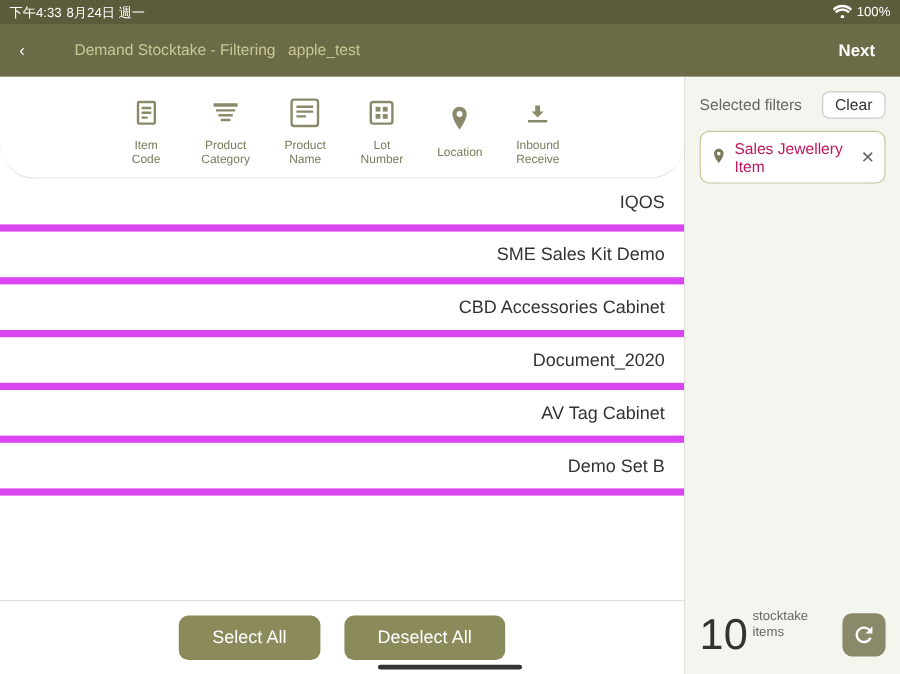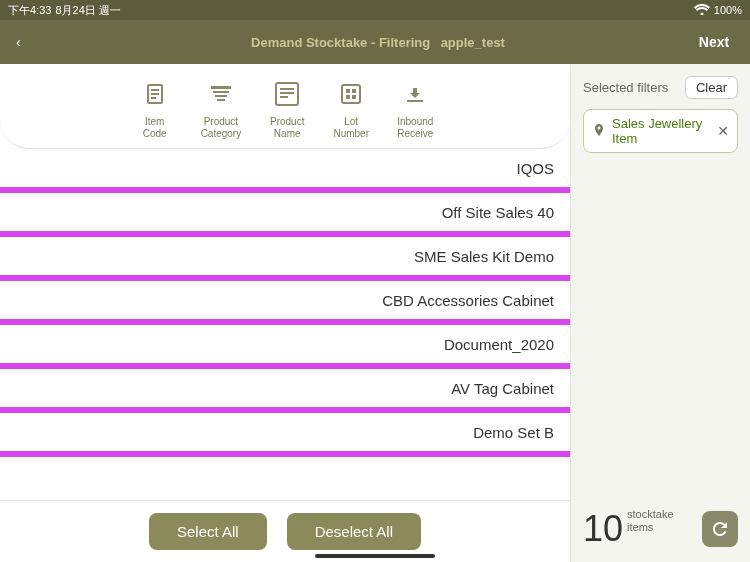--- a/index.html
+++ b/index.html
@@ -31,23 +31,22 @@
       background: #6b6b47;
       height: 44px;
       display: flex;
       align-items: center;
       justify-content: space-between;
       padding: 0 16px;
     }
     .header-title {
       color: white;
       font-size: 16px;
-      font-weight: 700;
+      font-weight: 400;
       flex: 1;
-      text-align: center;
     }
     .header-title span {
       color: #c8c896;
       font-size: 13px;
       margin-left: 6px;
     }
     .header-back {
       color: white;
       font-size: 14px;
       display: flex;
@@ -201,21 +200,21 @@
       padding: 6px 8px;
       gap: 6px;
       margin-bottom: 8px;
     }
     .filter-chip-icon {
       color: #7a7a5a;
       font-size: 14px;
     }
     .filter-chip-text {
       font-size: 13px;
-      color: #4d7c0f;
+      color: #be185d;
       flex: 1;
     }
     .filter-chip-remove {
       color: #666;
       font-size: 14px;
       cursor: pointer;
     }
 
     
     .count-area {
@@ -329,39 +328,44 @@
             <rect x="5" y="5" width="18" height="18" rx="2" fill="none" stroke="#8a8a6a" stroke-width="2"></rect>
             <rect x="9" y="9" width="4" height="4" fill="#8a8a6a"></rect>
             <rect x="15" y="9" width="4" height="4" fill="#8a8a6a"></rect>
             <rect x="9" y="15" width="4" height="4" fill="#8a8a6a"></rect>
             <rect x="15" y="15" width="4" height="4" fill="#8a8a6a"></rect>
           </svg>
         </div>
         <div class="icon-label">Lot<br>Number</div>
       </div>
 
+      <div class="filter-icon-item">
+        <div class="icon-shape">
+          <svg class="icon" viewBox="0 0 28 28">
+            <path d="M14 3C10.7 3 8 5.7 8 9c0 4.9 6 13 6 13s6-8.1 6-13c0-3.3-2.7-6-6-6zm0 8.5c-1.4 0-2.5-1.1-2.5-2.5S12.6 6.5 14 6.5s2.5 1.1 2.5 2.5S15.4 11.5 14 11.5z"></path>
+          </svg>
+        </div>
+        <div class="icon-label">Location</div>
+      </div>
 
       <div class="filter-icon-item">
         <div class="icon-shape">
           <svg class="icon" viewBox="0 0 28 28">
             <path d="M14 18l-5-5h3V8h4v5h3l-5 5z"></path>
             <path d="M6 20h16v2H6v-2z"></path>
           </svg>
         </div>
         <div class="icon-label">Inbound<br>Receive</div>
       </div>
 
     </div>
 
     <div class="item-list" id="item-list">
         <div class="list-item">
           <span class="list-item-text">IQOS</span>
-        </div>
-        <div class="list-item">
-          <span class="list-item-text">Off Site Sales 40</span>
         </div>
         <div class="list-item">
           <span class="list-item-text">SME Sales Kit Demo</span>
         </div>
         <div class="list-item">
           <span class="list-item-text">CBD Accessories Cabinet</span>
         </div>
         <div class="list-item">
           <span class="list-item-text">Document_2020</span>
         </div>

